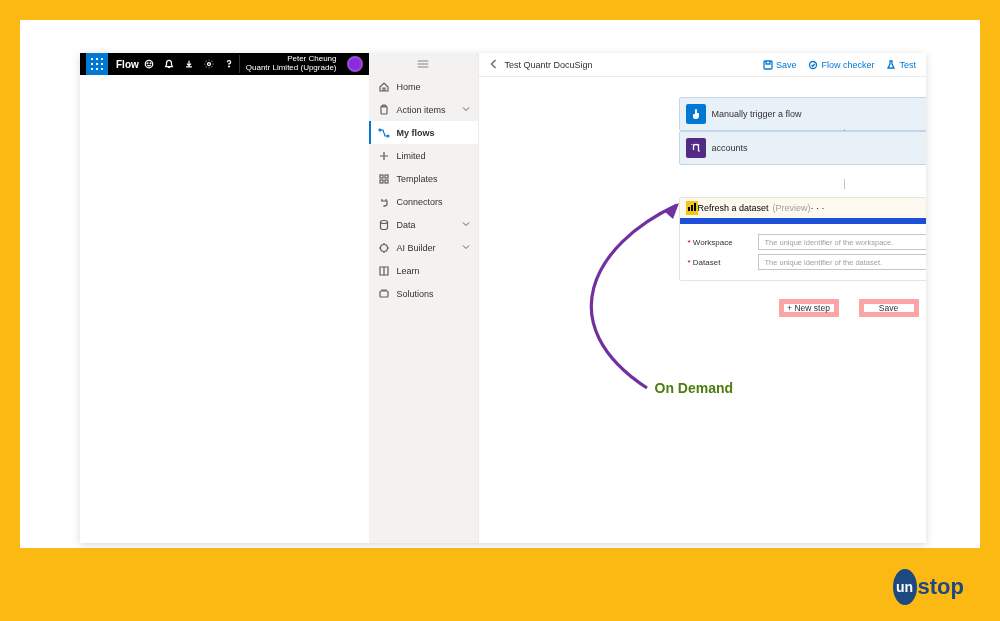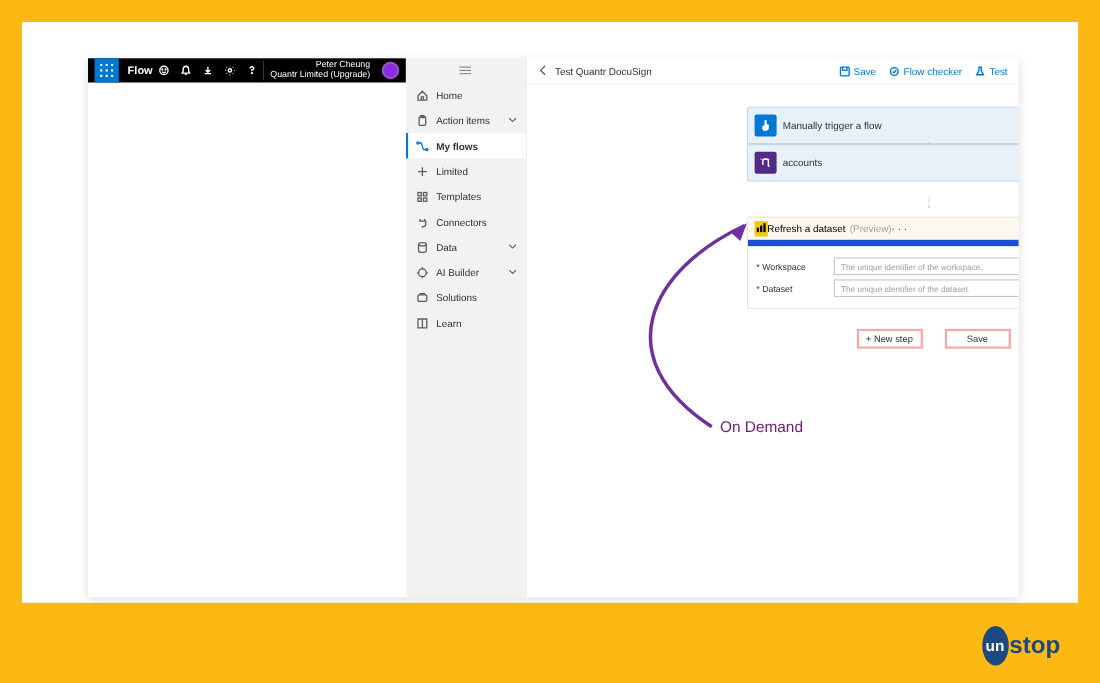--- a/index.html
+++ b/index.html
@@ -217,39 +217,40 @@
 .action-buttons {
   position: absolute;
   top: 222px;
   left: 300px;
   display: flex;
   gap: 20px;
 }
 .action-buttons .ab {
   width: 60px;
   height: 18px;
-  border: 2px solid #fca5a5;
+  border: 5px solid #fca5a5;
   background: #fff;
   font-size: 8.5px;
   display: flex;
   align-items: center;
   justify-content: center;
   color: #323130;
 }
 
 
 .annotation {
   position: absolute;
   top: 128px;
   left: 82px;
   pointer-events: none;
 }
 .annotation-text {
   font-size: 14px;
-  color: #701a75;
+  color: #4d7c0f;
+  font-weight: bold;
 }
 
 
 .unstop-logo {
   position: absolute;
   right: 36px;
   bottom: 16px;
   font-size: 22px;
   font-weight: 600;
   color: #1c4980;
@@ -420,33 +421,33 @@
             </svg>
           </span>
         <span>AI Builder</span>
         <span class="chevron"><svg viewBox="0 0 8 8">
               <path d="M1 2.5 L4 5.5 L7 2.5" stroke="#605e5c" fill="none"></path>
             </svg></span>
       </div>
       <div class="sidebar-item">
         <span class="sicon">
             <svg viewBox="0 0 12 12">
+              <path d="M2 2 L6 2 L6 10 L2 10 Z M6 2 L10 2 L10 10 L6 10"></path>
+            </svg>
+          </span>
+        <span>Learn</span>
+      </div>
+      <div class="sidebar-item">
+        <span class="sicon">
+            <svg viewBox="0 0 12 12">
               <rect x="2" y="3" width="8" height="6" rx="1"></rect>
               <path d="M4 3 L4 2 L8 2 L8 3"></path>
             </svg>
           </span>
         <span>Solutions</span>
-      </div>
-      <div class="sidebar-item">
-        <span class="sicon">
-            <svg viewBox="0 0 12 12">
-              <path d="M2 2 L6 2 L6 10 L2 10 Z M6 2 L10 2 L10 10 L6 10"></path>
-            </svg>
-          </span>
-        <span>Learn</span>
       </div>
     </div>
 
     <div class="main">
       <div class="command-bar">
         <span class="back"><svg viewBox="0 0 10 10">
               <path d="M6.5 1 L2.5 5 L6.5 9" stroke="#605e5c" fill="none" stroke-width="1.2"></path>
             </svg></span>
         <span class="title">Test Quantr DocuSign</span>
         <div class="spacer"></div>

